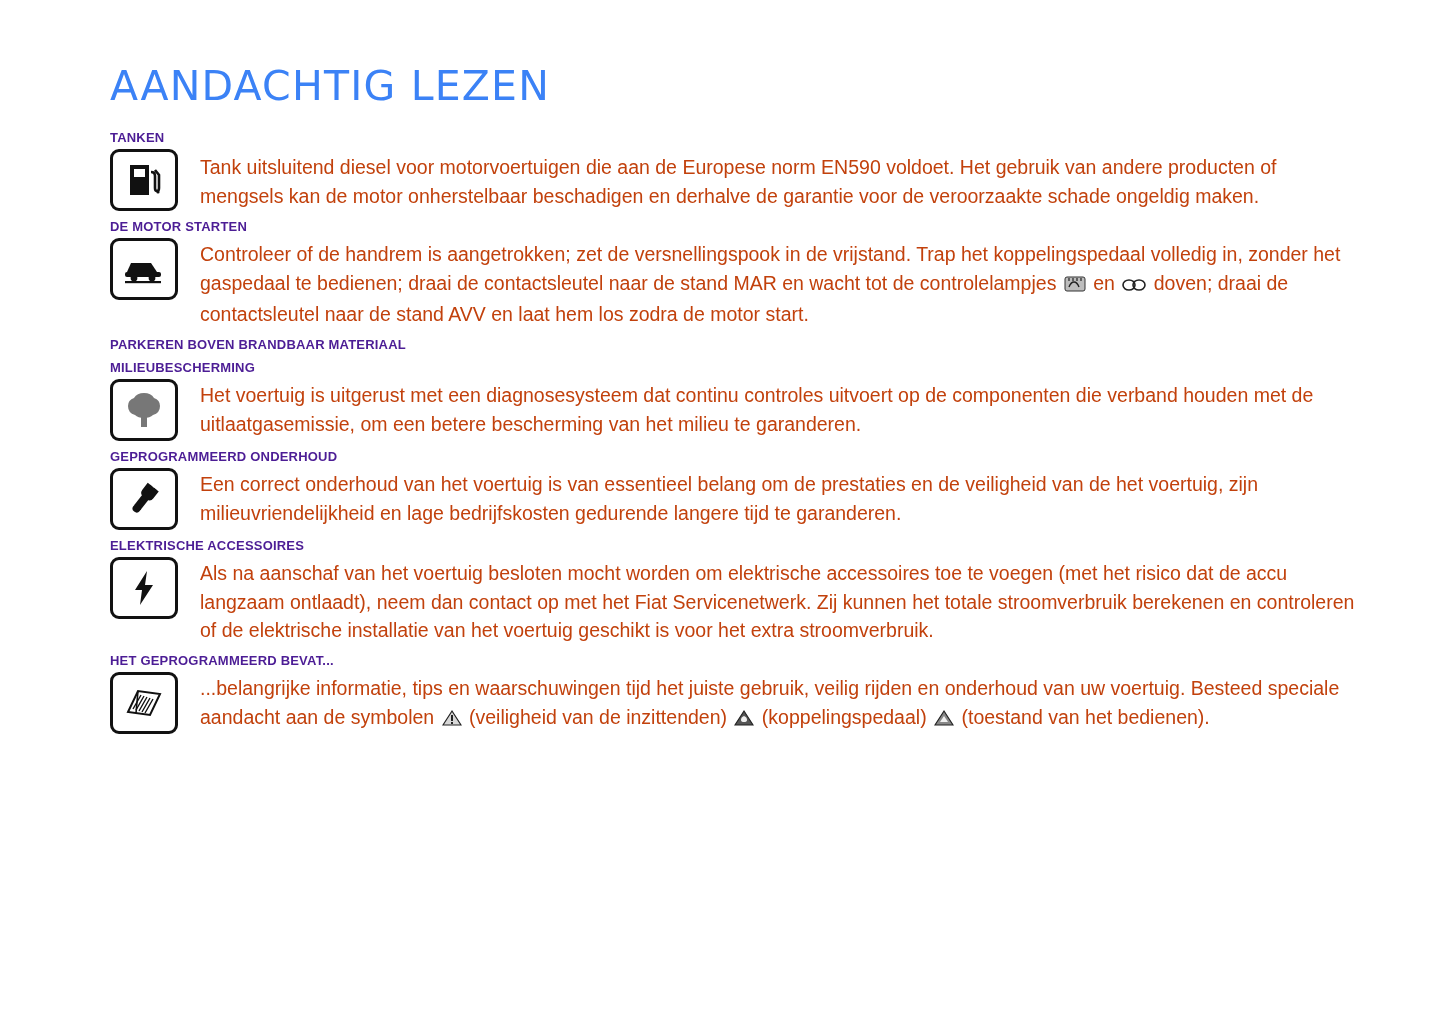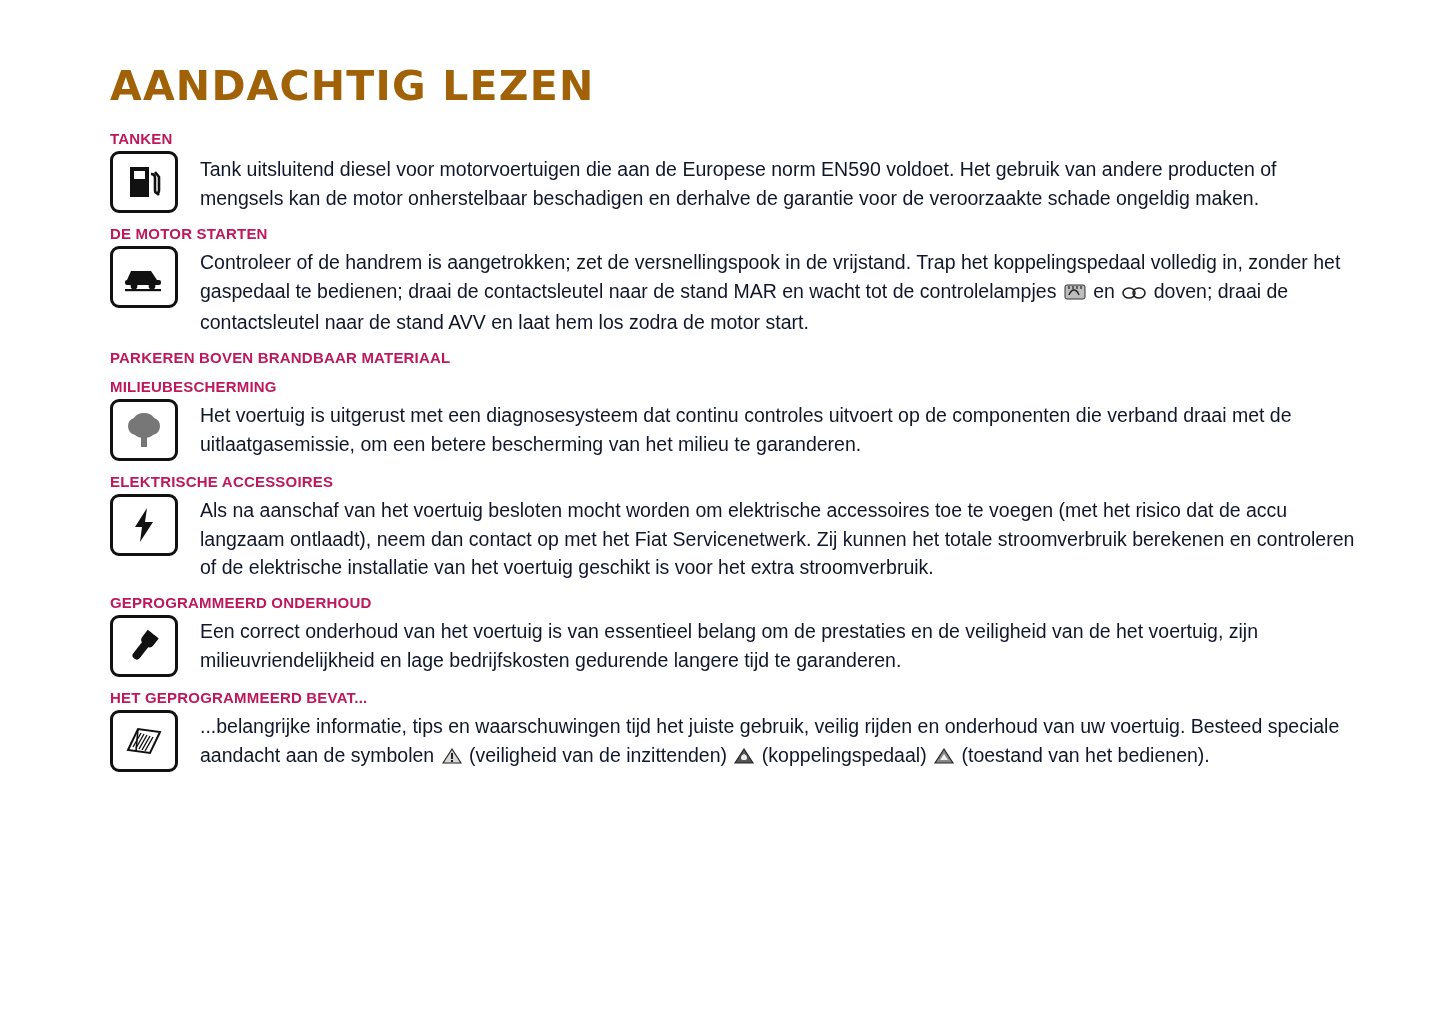--- a/index.html
+++ b/index.html
@@ -16,34 +16,34 @@
   }
   .page {
     position: relative;
     width: 1445px;
     height: 1019px;
     box-sizing: border-box;
     padding: 62px 88px 0 110px;
   }
   .doc-title {
     font-size: 41px;
-    font-weight: bold;
+    font-weight: normal;
     letter-spacing: 1.2px;
     margin: 0 0 20px 0;
-    color: #a16207;
+    color: #3b82f6;
     font-family: "DejaVu Sans", sans-serif;
   }
   .section {
     margin-bottom: 8px;
   }
   .section-heading {
-    font-size: 15px;
+    font-size: 13px;
     font-weight: bold;
-    color: #be185d;
-    margin: 12px 0 4px 0;
+    color: #4c1d95;
+    margin: 0 0 4px 0;
     letter-spacing: 0.2px;
   }
   .section-body {
     display: flex;
     align-items: flex-start;
   }
   .icon-box {
     flex: 0 0 auto;
     width: 68px;
     height: 62px;
@@ -53,21 +53,21 @@
     margin-right: 22px;
     display: flex;
     align-items: center;
     justify-content: center;
     background: #fff;
   }
   .icon-box svg { display: block; }
   .section-text {
     font-size: 19.5px;
     line-height: 1.47;
-    color: #0f172a;
+    color: #c2410c;
     padding-top: 2px;
     max-width: 1180px;
   }
   .inline-glyph {
     display: inline-block;
     vertical-align: -3px;
     margin: 0 2px;
   }
   .sec-tanken .section-text { padding-top: 4px; }
 </style>
@@ -124,49 +124,49 @@
 
   <div class="section">
     <div class="section-heading">MILIEUBESCHERMING</div>
     <div class="section-body">
       <div class="icon-box">
         <svg width="38" height="38" viewBox="0 0 38 38">
           <path d="M19 2 q7 0 10 5 q6 2 6 8 q0 7-7 9 q-3 3-9 3 q-6 0-9-3 q-7-2-7-9 q0-6 6-8 q3-5 10-5 z" fill="#777"></path>
           <rect x="16" y="25" width="6" height="11" fill="#777"></rect>
         </svg>
       </div>
-      <div class="section-text">Het voertuig is uitgerust met een diagnosesysteem dat continu controles uitvoert op de componenten die verband draai met de uitlaatgasemissie, om een betere bescherming van het milieu te garanderen.</div>
-    </div>
-  </div>
-
-  <div class="section">
-    <div class="section-heading">ELEKTRISCHE ACCESSOIRES</div>
-    <div class="section-body">
-      <div class="icon-box">
-        <svg width="22" height="36" viewBox="0 0 22 36">
-          <path d="M14 1 L2 20 h7 L7 35 L20 15 h-8 z" fill="#111"></path>
-        </svg>
-      </div>
-      <div class="section-text">Als na aanschaf van het voertuig besloten mocht worden om elektrische accessoires toe te voegen (met het risico dat de accu langzaam ontlaadt), neem dan contact op met het Fiat Servicenetwerk. Zij kunnen het totale stroomverbruik berekenen en controleren of de elektrische installatie van het voertuig geschikt is voor het extra stroomverbruik.</div>
+      <div class="section-text">Het voertuig is uitgerust met een diagnosesysteem dat continu controles uitvoert op de componenten die verband houden met de uitlaatgasemissie, om een betere bescherming van het milieu te garanderen.</div>
     </div>
   </div>
 
   <div class="section">
     <div class="section-heading">GEPROGRAMMEERD ONDERHOUD</div>
     <div class="section-body">
       <div class="icon-box">
         <svg width="38" height="38" viewBox="0 0 38 38">
           <g transform="rotate(38 19 19)">
             <rect x="15" y="4" width="8" height="26" fill="#111"></rect>
             <path d="M12 4 h6 v7 h2 V4 h6 v9 q0 5-7 5 q-7 0-7-5 z" fill="#111"></path>
             <circle cx="19" cy="31" r="4" fill="#111"></circle>
           </g>
         </svg>
       </div>
       <div class="section-text">Een correct onderhoud van het voertuig is van essentieel belang om de prestaties en de veiligheid van de het voertuig, zijn milieuvriendelijkheid en lage bedrijfskosten gedurende langere tijd te garanderen.</div>
+    </div>
+  </div>
+
+  <div class="section">
+    <div class="section-heading">ELEKTRISCHE ACCESSOIRES</div>
+    <div class="section-body">
+      <div class="icon-box">
+        <svg width="22" height="36" viewBox="0 0 22 36">
+          <path d="M14 1 L2 20 h7 L7 35 L20 15 h-8 z" fill="#111"></path>
+        </svg>
+      </div>
+      <div class="section-text">Als na aanschaf van het voertuig besloten mocht worden om elektrische accessoires toe te voegen (met het risico dat de accu langzaam ontlaadt), neem dan contact op met het Fiat Servicenetwerk. Zij kunnen het totale stroomverbruik berekenen en controleren of de elektrische installatie van het voertuig geschikt is voor het extra stroomverbruik.</div>
     </div>
   </div>
 
   <div class="section">
     <div class="section-heading">HET GEPROGRAMMEERD BEVAT...</div>
     <div class="section-body">
       <div class="icon-box">
         <svg width="38" height="34" viewBox="0 0 38 34">
           <path d="M3 26 L13 5 L35 8 L25 29 z" fill="#fff" stroke="#111" stroke-width="2"></path>
           <path d="M8 23 L16 9 M11 24 L19 10 M14 25 L22 11 M17 26 L25 12 M20 27 L28 13" stroke="#111" stroke-width="1.4"></path>

